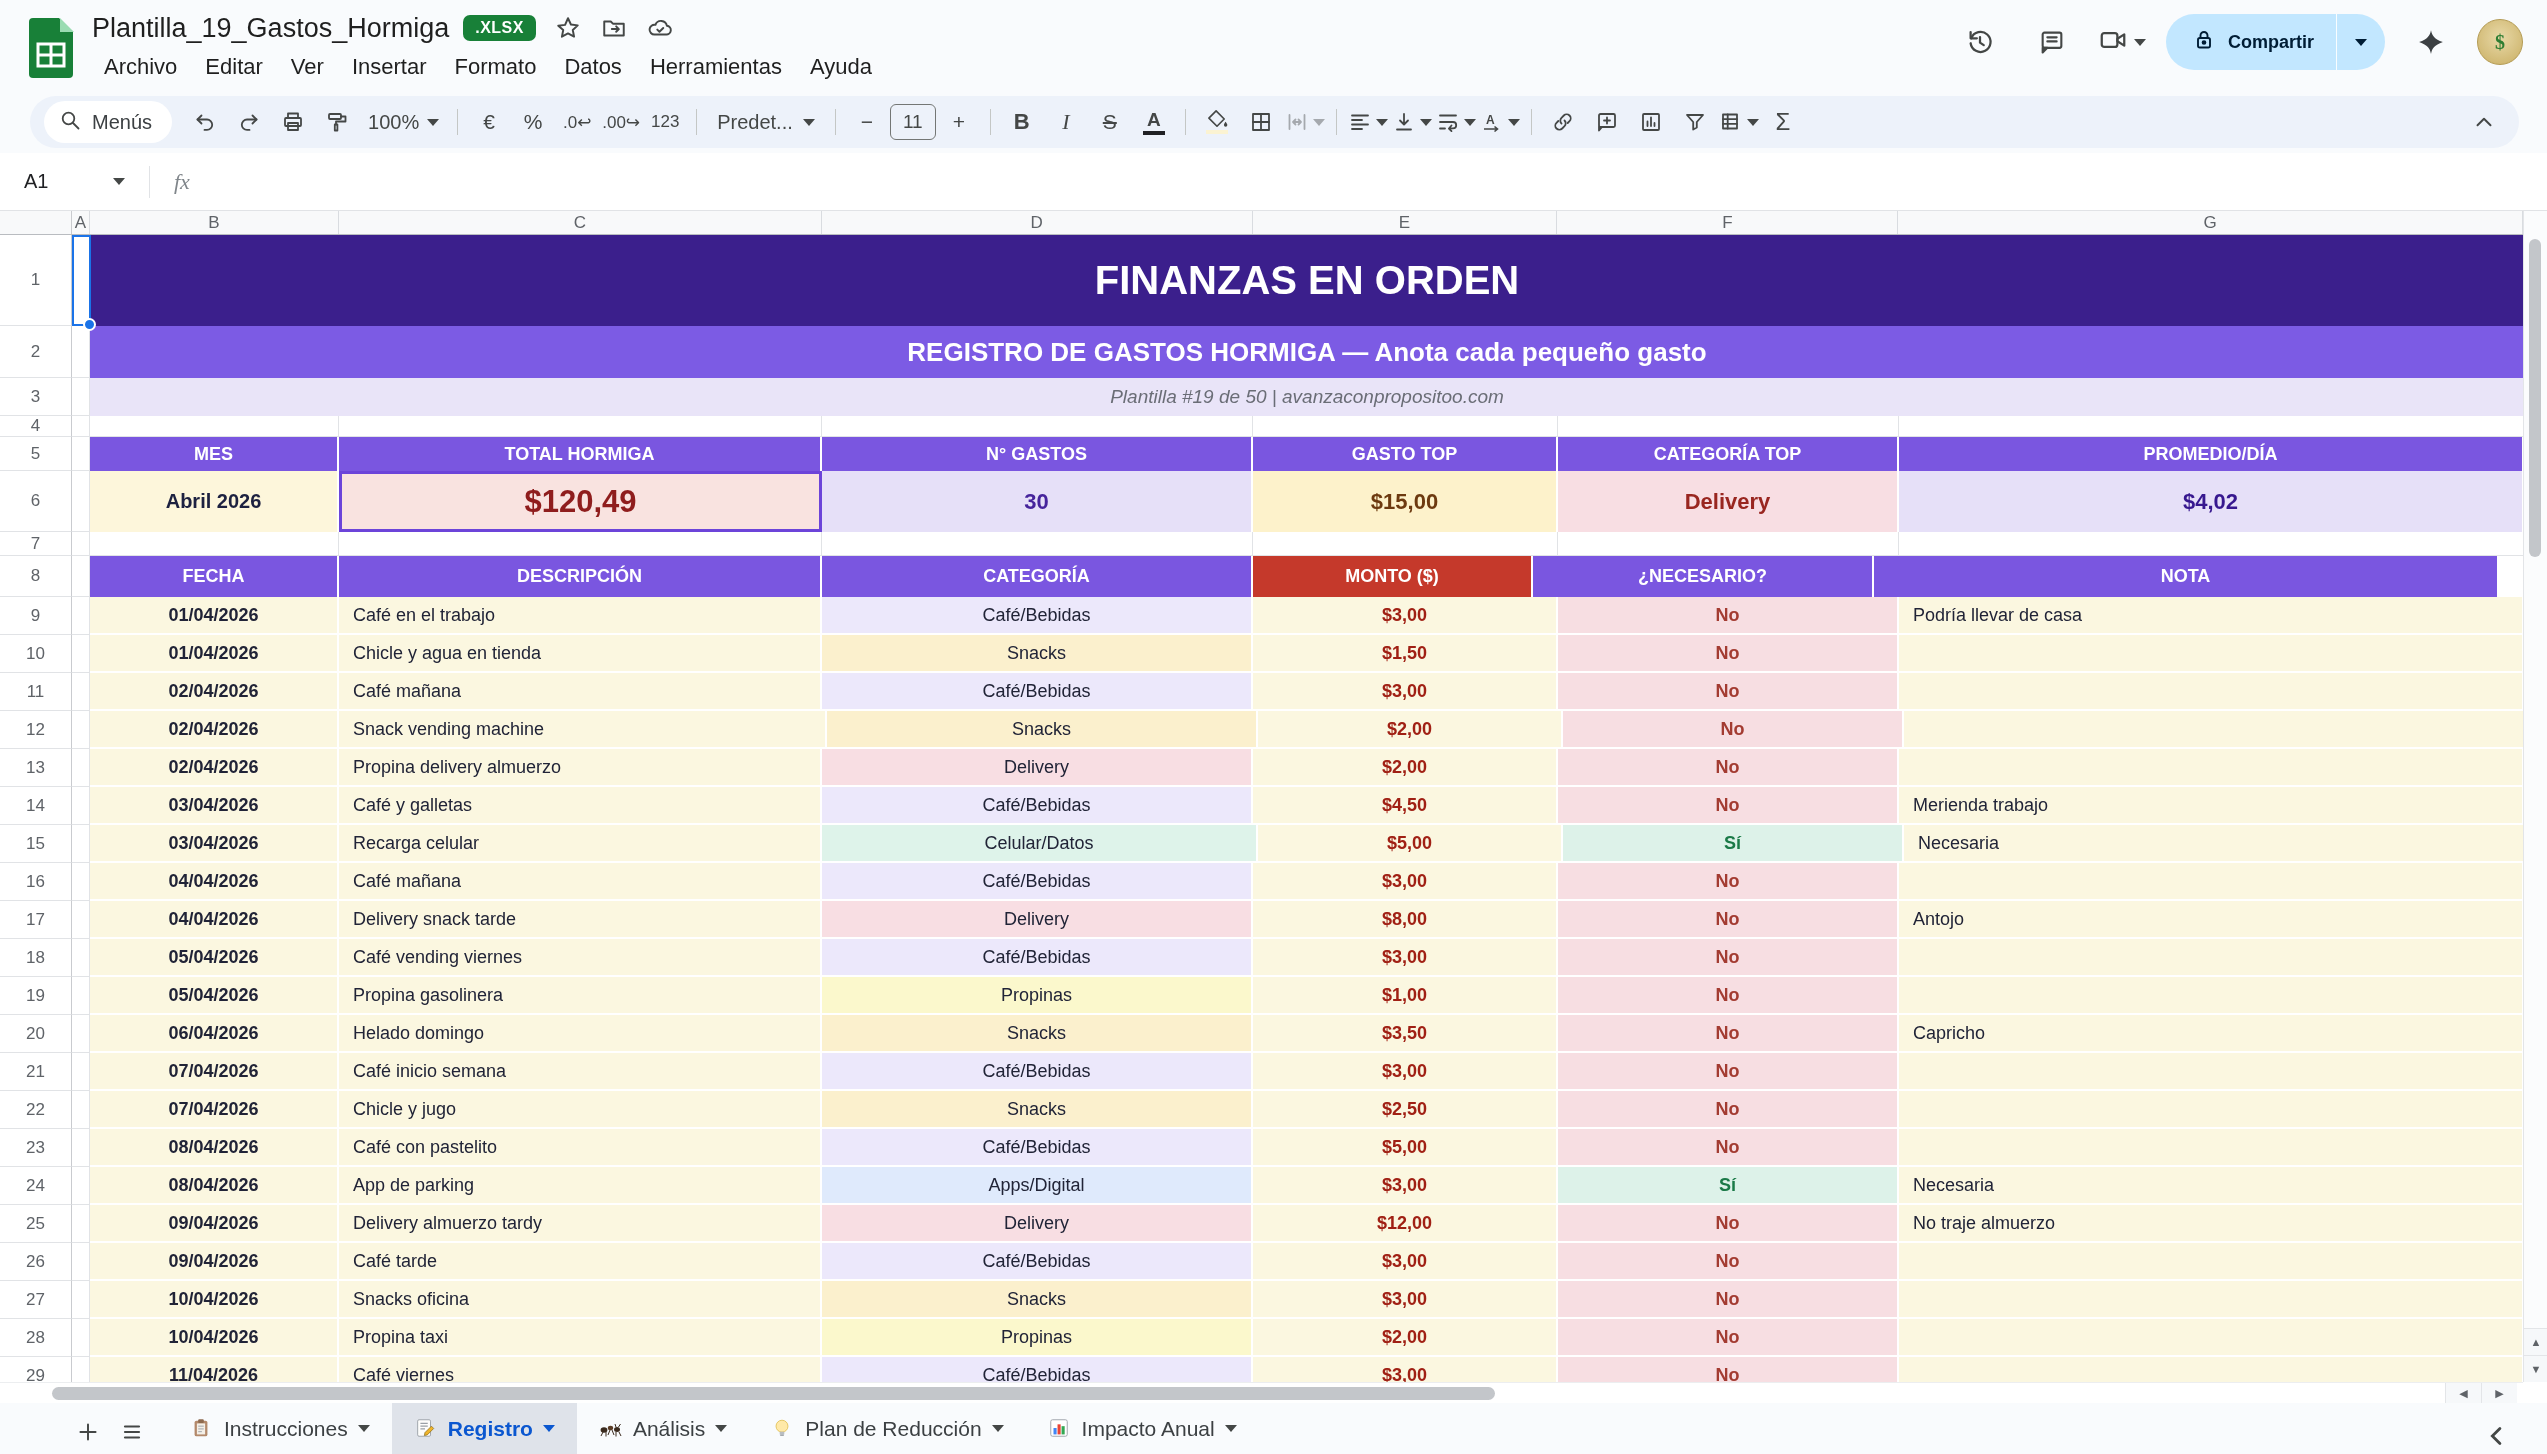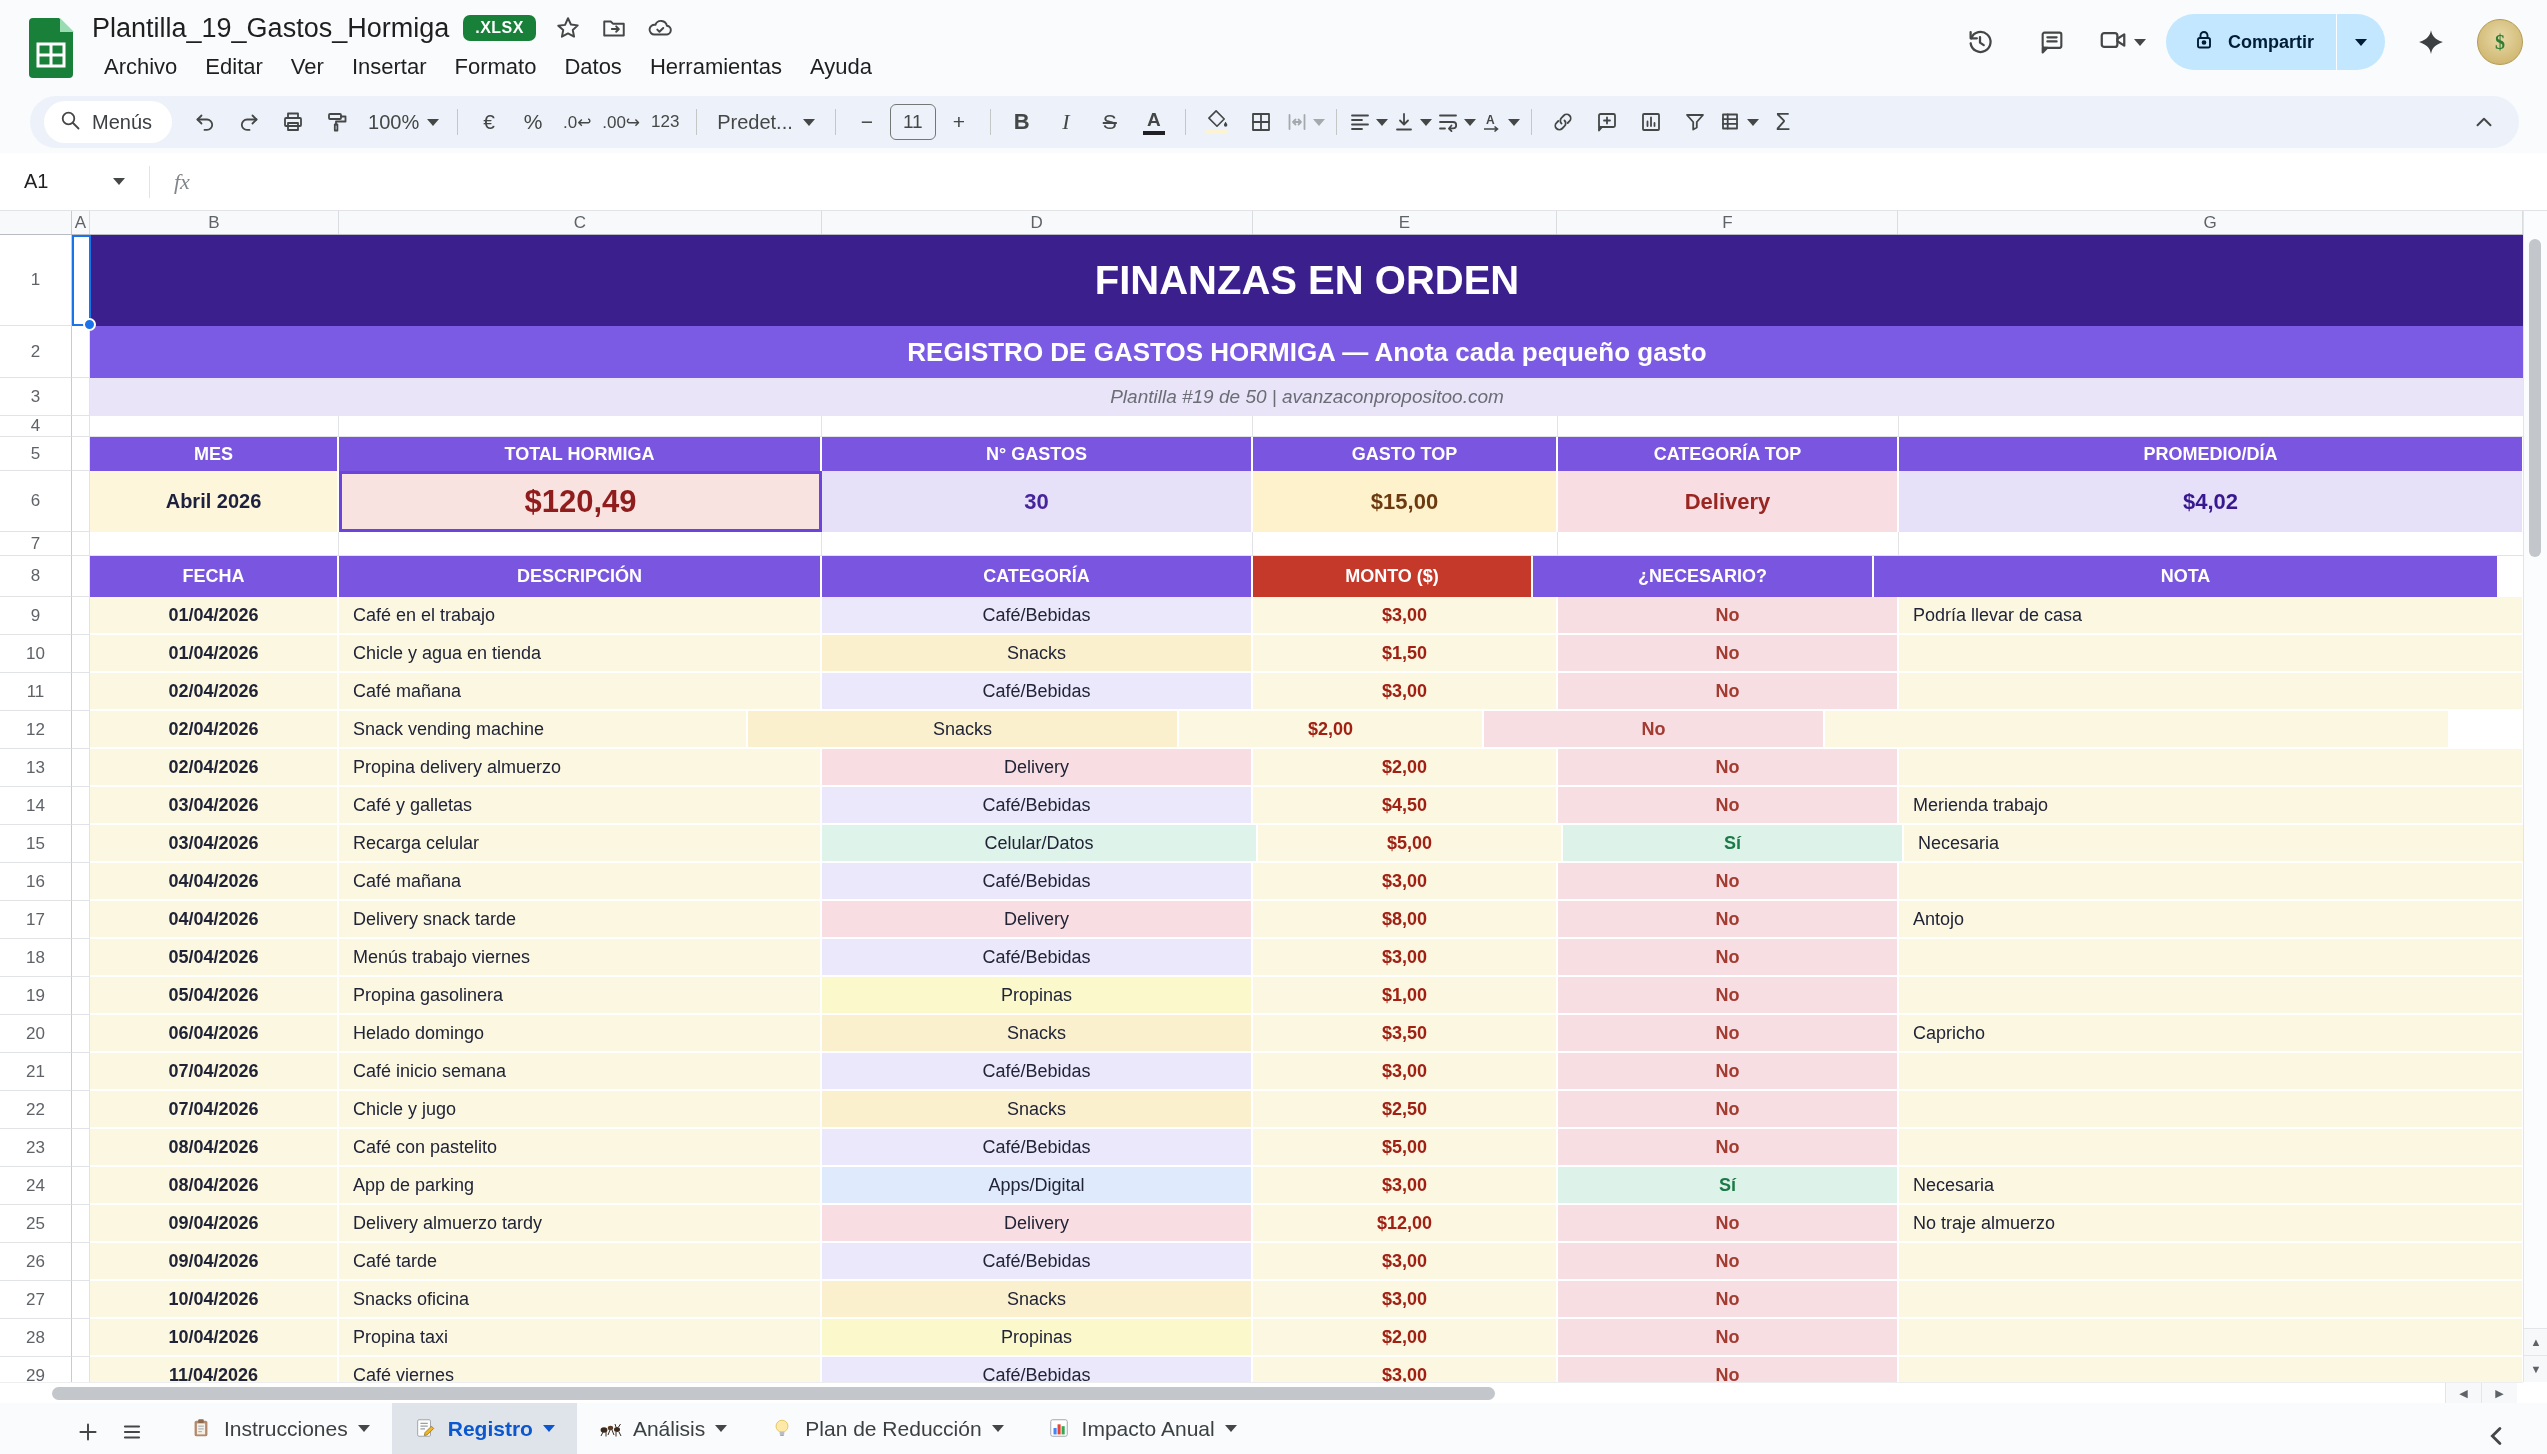--- a/index.html
+++ b/index.html
@@ -494,21 +494,21 @@
       <div class="dcell left" style="width:483px">Café mañana</div>
       <div class="dcell" style="width:431px; background:#ece8fb;">Café/Bebidas</div>
       <div class="dcell amt" style="width:305px">$3,00</div>
       <div class="dcell b" style="width:341px; background:#f7dee2; color:#a33b31;">No</div>
       <div class="dcell left" style="width:625px"></div>
     </div>
         <div class="row" style="height:38px;">
       <div class="rowhdr">12</div>
           <div class="cellA"></div>
       <div class="dcell b" style="width:249px">02/04/2026</div>
-      <div class="dcell left" style="width:409px">Snack vending machine</div>
+      <div class="dcell left" style="width:488px">Snack vending machine</div>
       <div class="dcell" style="width:431px; background:#fbf0cd;">Snacks</div>
       <div class="dcell amt" style="width:305px">$2,00</div>
       <div class="dcell b" style="width:341px; background:#f7dee2; color:#a33b31;">No</div>
       <div class="dcell left" style="width:625px"></div>
     </div>
         <div class="row" style="height:38px;">
       <div class="rowhdr">13</div>
           <div class="cellA"></div>
       <div class="dcell b" style="width:249px">02/04/2026</div>
       <div class="dcell left" style="width:483px">Propina delivery almuerzo</div>
@@ -554,21 +554,21 @@
       <div class="dcell left" style="width:483px">Delivery snack tarde</div>
       <div class="dcell" style="width:431px; background:#f8dee3;">Delivery</div>
       <div class="dcell amt" style="width:305px">$8,00</div>
       <div class="dcell b" style="width:341px; background:#f7dee2; color:#a33b31;">No</div>
       <div class="dcell left" style="width:625px">Antojo</div>
     </div>
         <div class="row" style="height:38px;">
       <div class="rowhdr">18</div>
           <div class="cellA"></div>
       <div class="dcell b" style="width:249px">05/04/2026</div>
-      <div class="dcell left" style="width:483px">Menús trabajo viernes</div>
+      <div class="dcell left" style="width:483px">Café vending viernes</div>
       <div class="dcell" style="width:431px; background:#ece8fb;">Café/Bebidas</div>
       <div class="dcell amt" style="width:305px">$3,00</div>
       <div class="dcell b" style="width:341px; background:#f7dee2; color:#a33b31;">No</div>
       <div class="dcell left" style="width:625px"></div>
     </div>
         <div class="row" style="height:38px;">
       <div class="rowhdr">19</div>
           <div class="cellA"></div>
       <div class="dcell b" style="width:249px">05/04/2026</div>
       <div class="dcell left" style="width:483px">Propina gasolinera</div>

